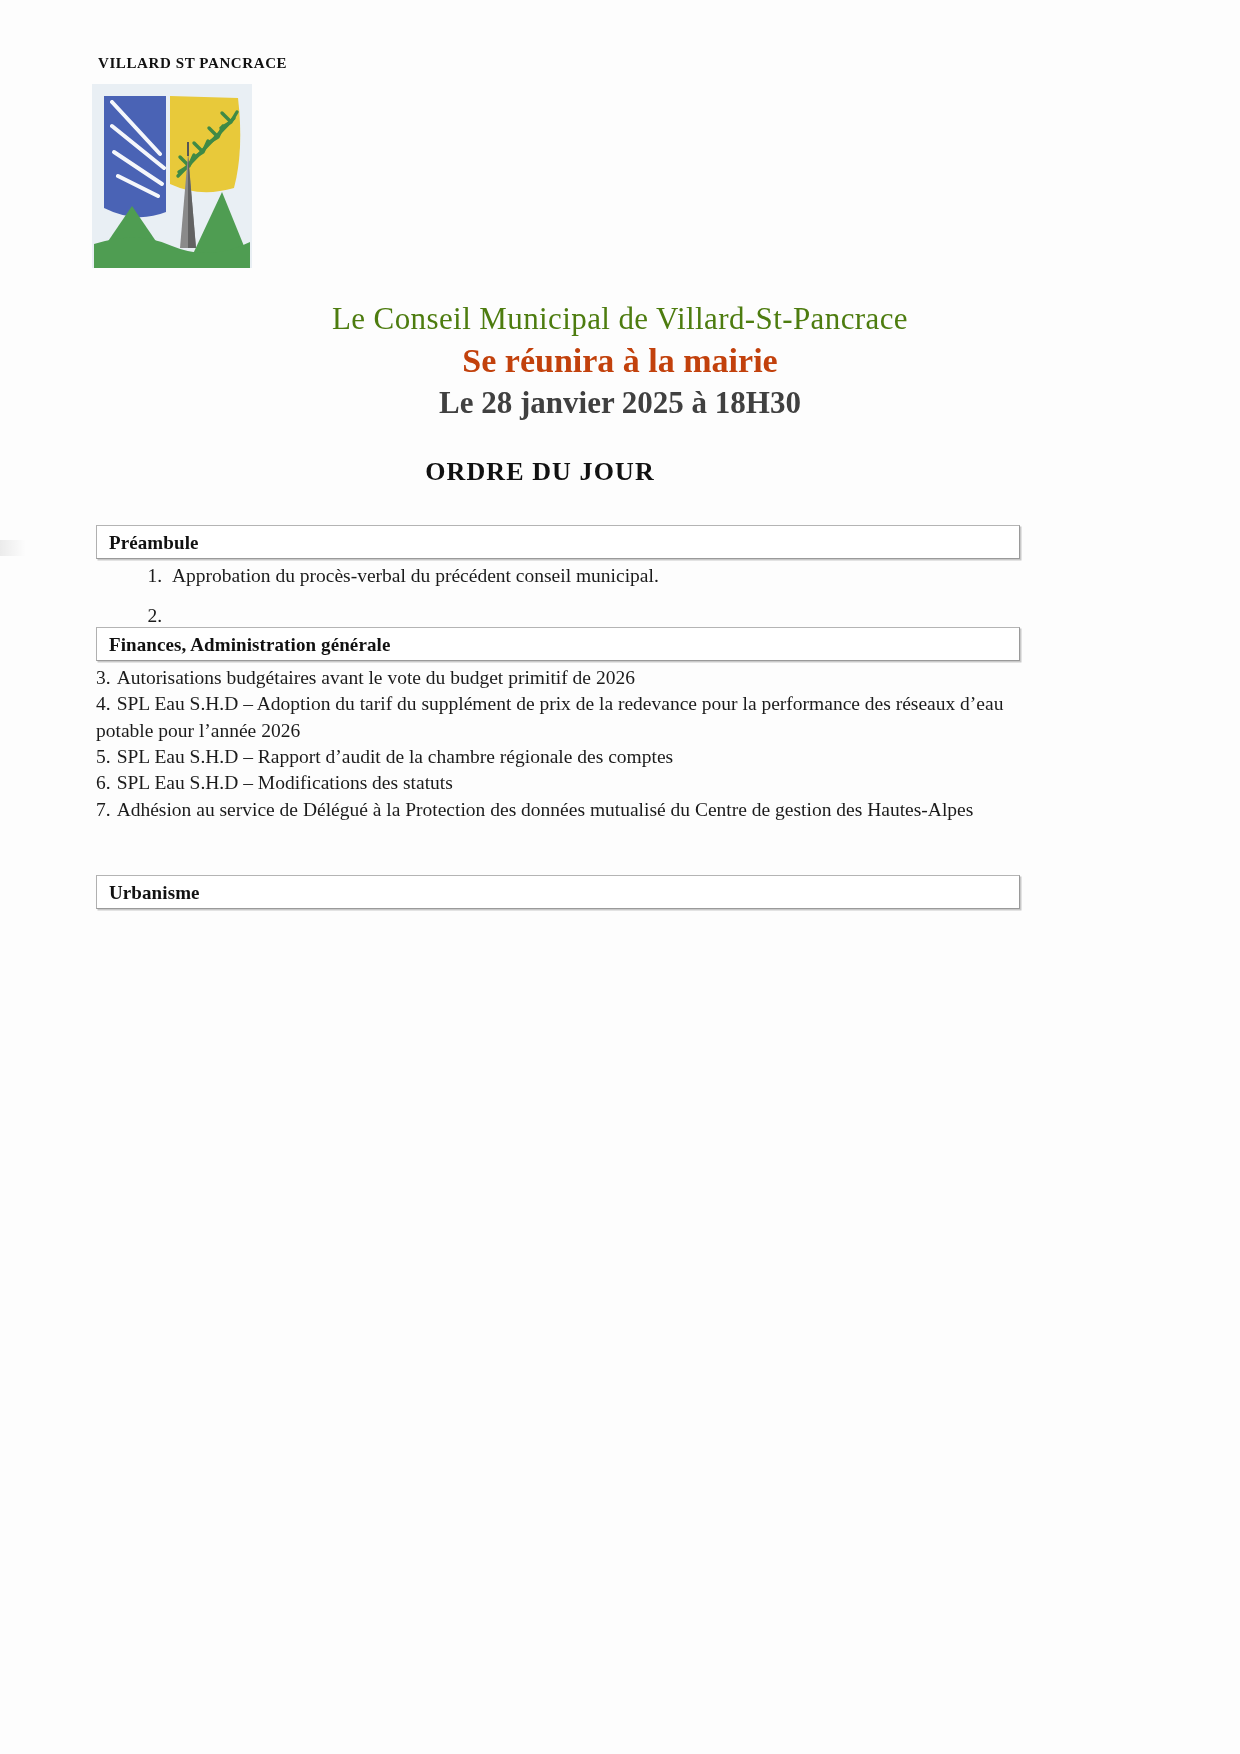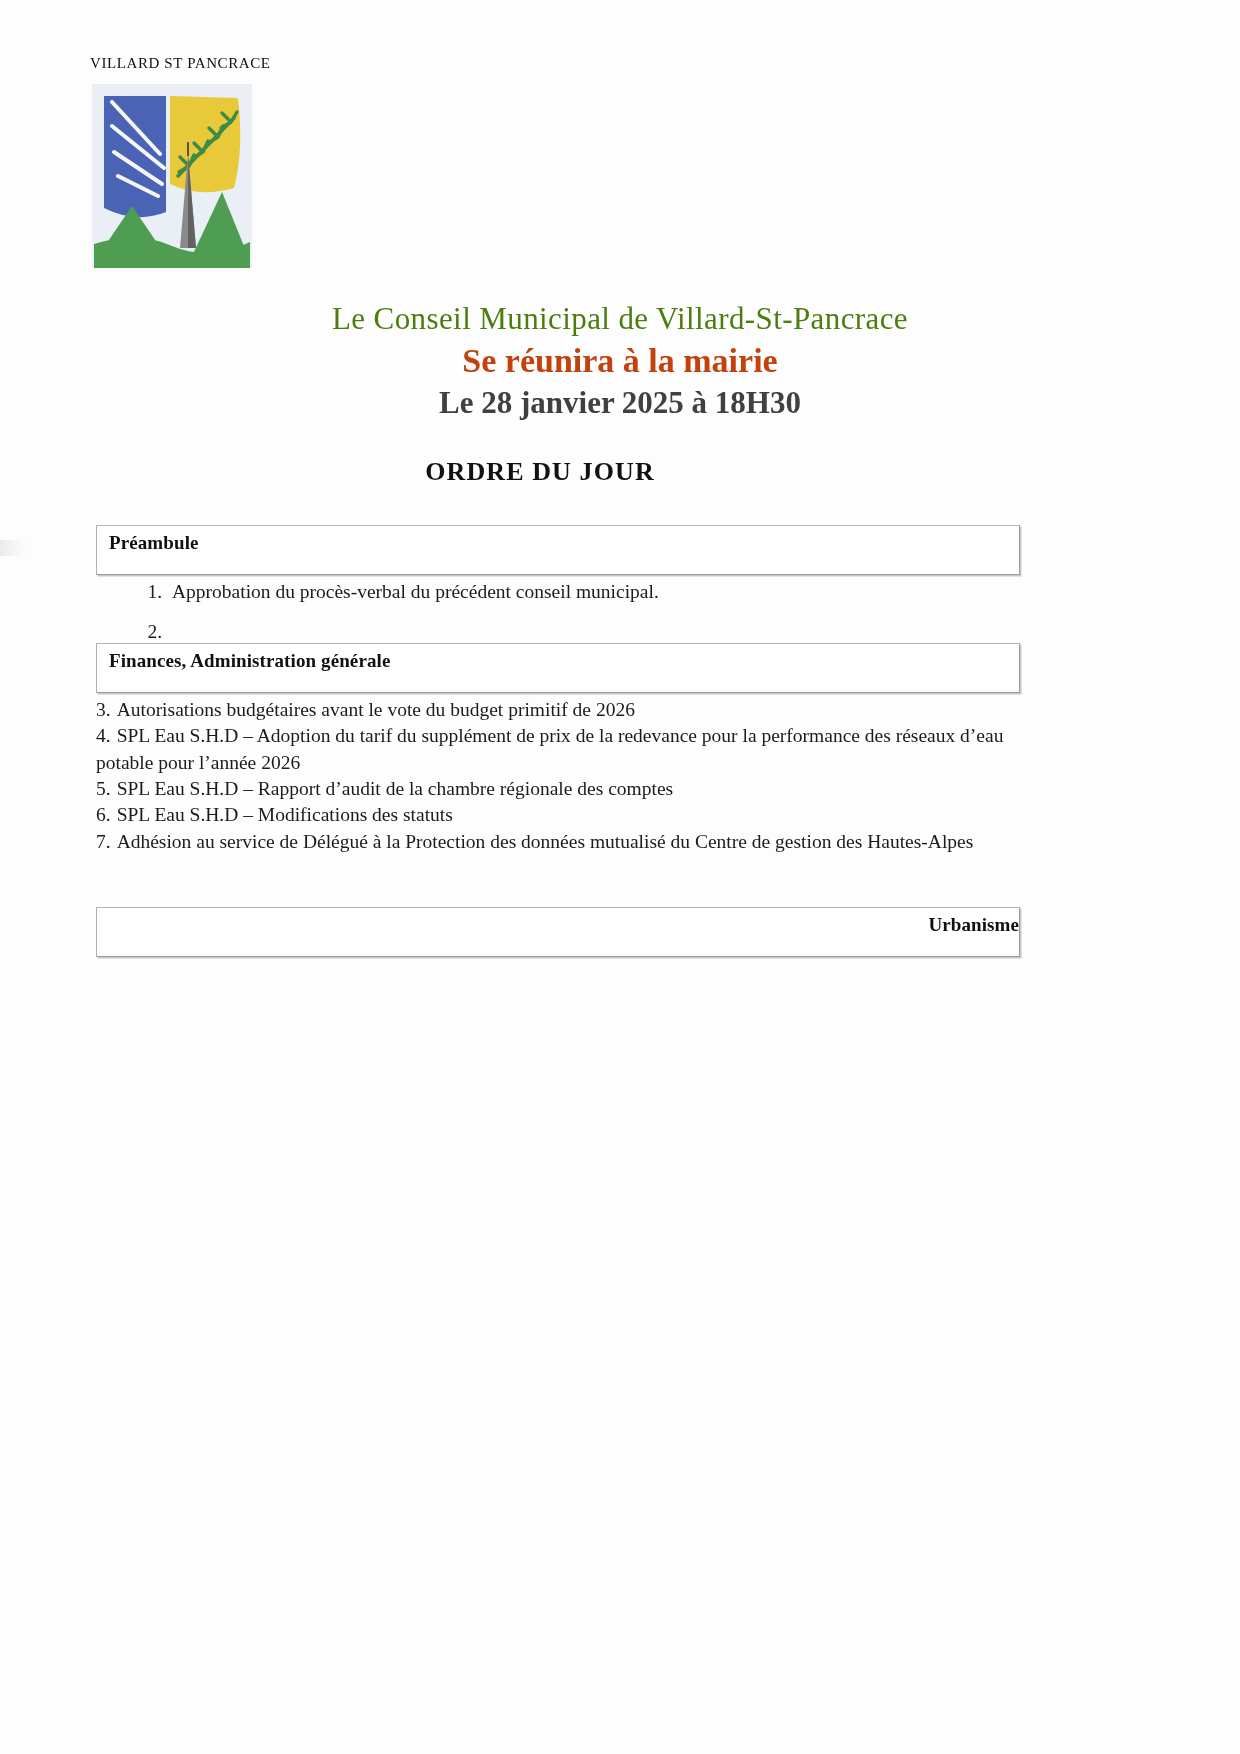--- a/index.html
+++ b/index.html
@@ -26,25 +26,25 @@
 
   
   .letterhead {
     position: absolute;
     left: 88px;
     top: 55px;
     width: 360px;
   }
   .commune-name {
     font-family: "Liberation Serif", "DejaVu Serif", serif;
-    font-weight: normal;
+    font-weight: bold;
     font-size: 15px;
     letter-spacing: 0.6px;
     color: #111;
-    margin: 0 0 8px 2px;
+    margin: 0 0 8px 10px;
     white-space: nowrap;
   }
 
   
   .crest {
     width: 168px;
     height: 192px;
     display: block;
   }
 
@@ -95,21 +95,21 @@
     width: 924px;
   }
 
   
   .section-bar {
     border: 1px solid #9a9a9a;
     border-top-color: #b4b4b4;
     border-left-color: #b0b0b0;
     box-shadow: 1.5px 1.5px 0 0 #c9c9c9;
     background: #ffffff;
-    height: 50px;
+    height: 34px;
     line-height: 34px;
     padding: 0 0 0 12px;
     box-sizing: border-box;
     margin-bottom: 4px;
   }
   .section-bar .section-label {
     font-size: 19px;
     font-weight: bold;
     color: #111;
     letter-spacing: 0.1px;
@@ -157,21 +157,21 @@
     margin-right: 6px;
   }
 
   .block-preambule { margin-top: 0; }
   .preambule-items { margin-top: 30px; }
 
   .block-finances { margin-top: 38px; }
   .finances-items { margin-top: 46px; padding-left: 48px; }
   .finances-items li { padding-left: 0; }
 
-  .block-urbanisme { margin-top: 52px; text-align: right; }
+  .block-urbanisme { margin-top: 52px; }
   .urbanisme-items { margin-top: 16px; padding-left: 18px; }
 
   .block-vie { margin-top: 44px; }
   .vie-items { margin-top: 44px; padding-left: 56px; }
 
   
   .scan-mark {
     position: absolute;
     left: 0;
     top: 540px;

